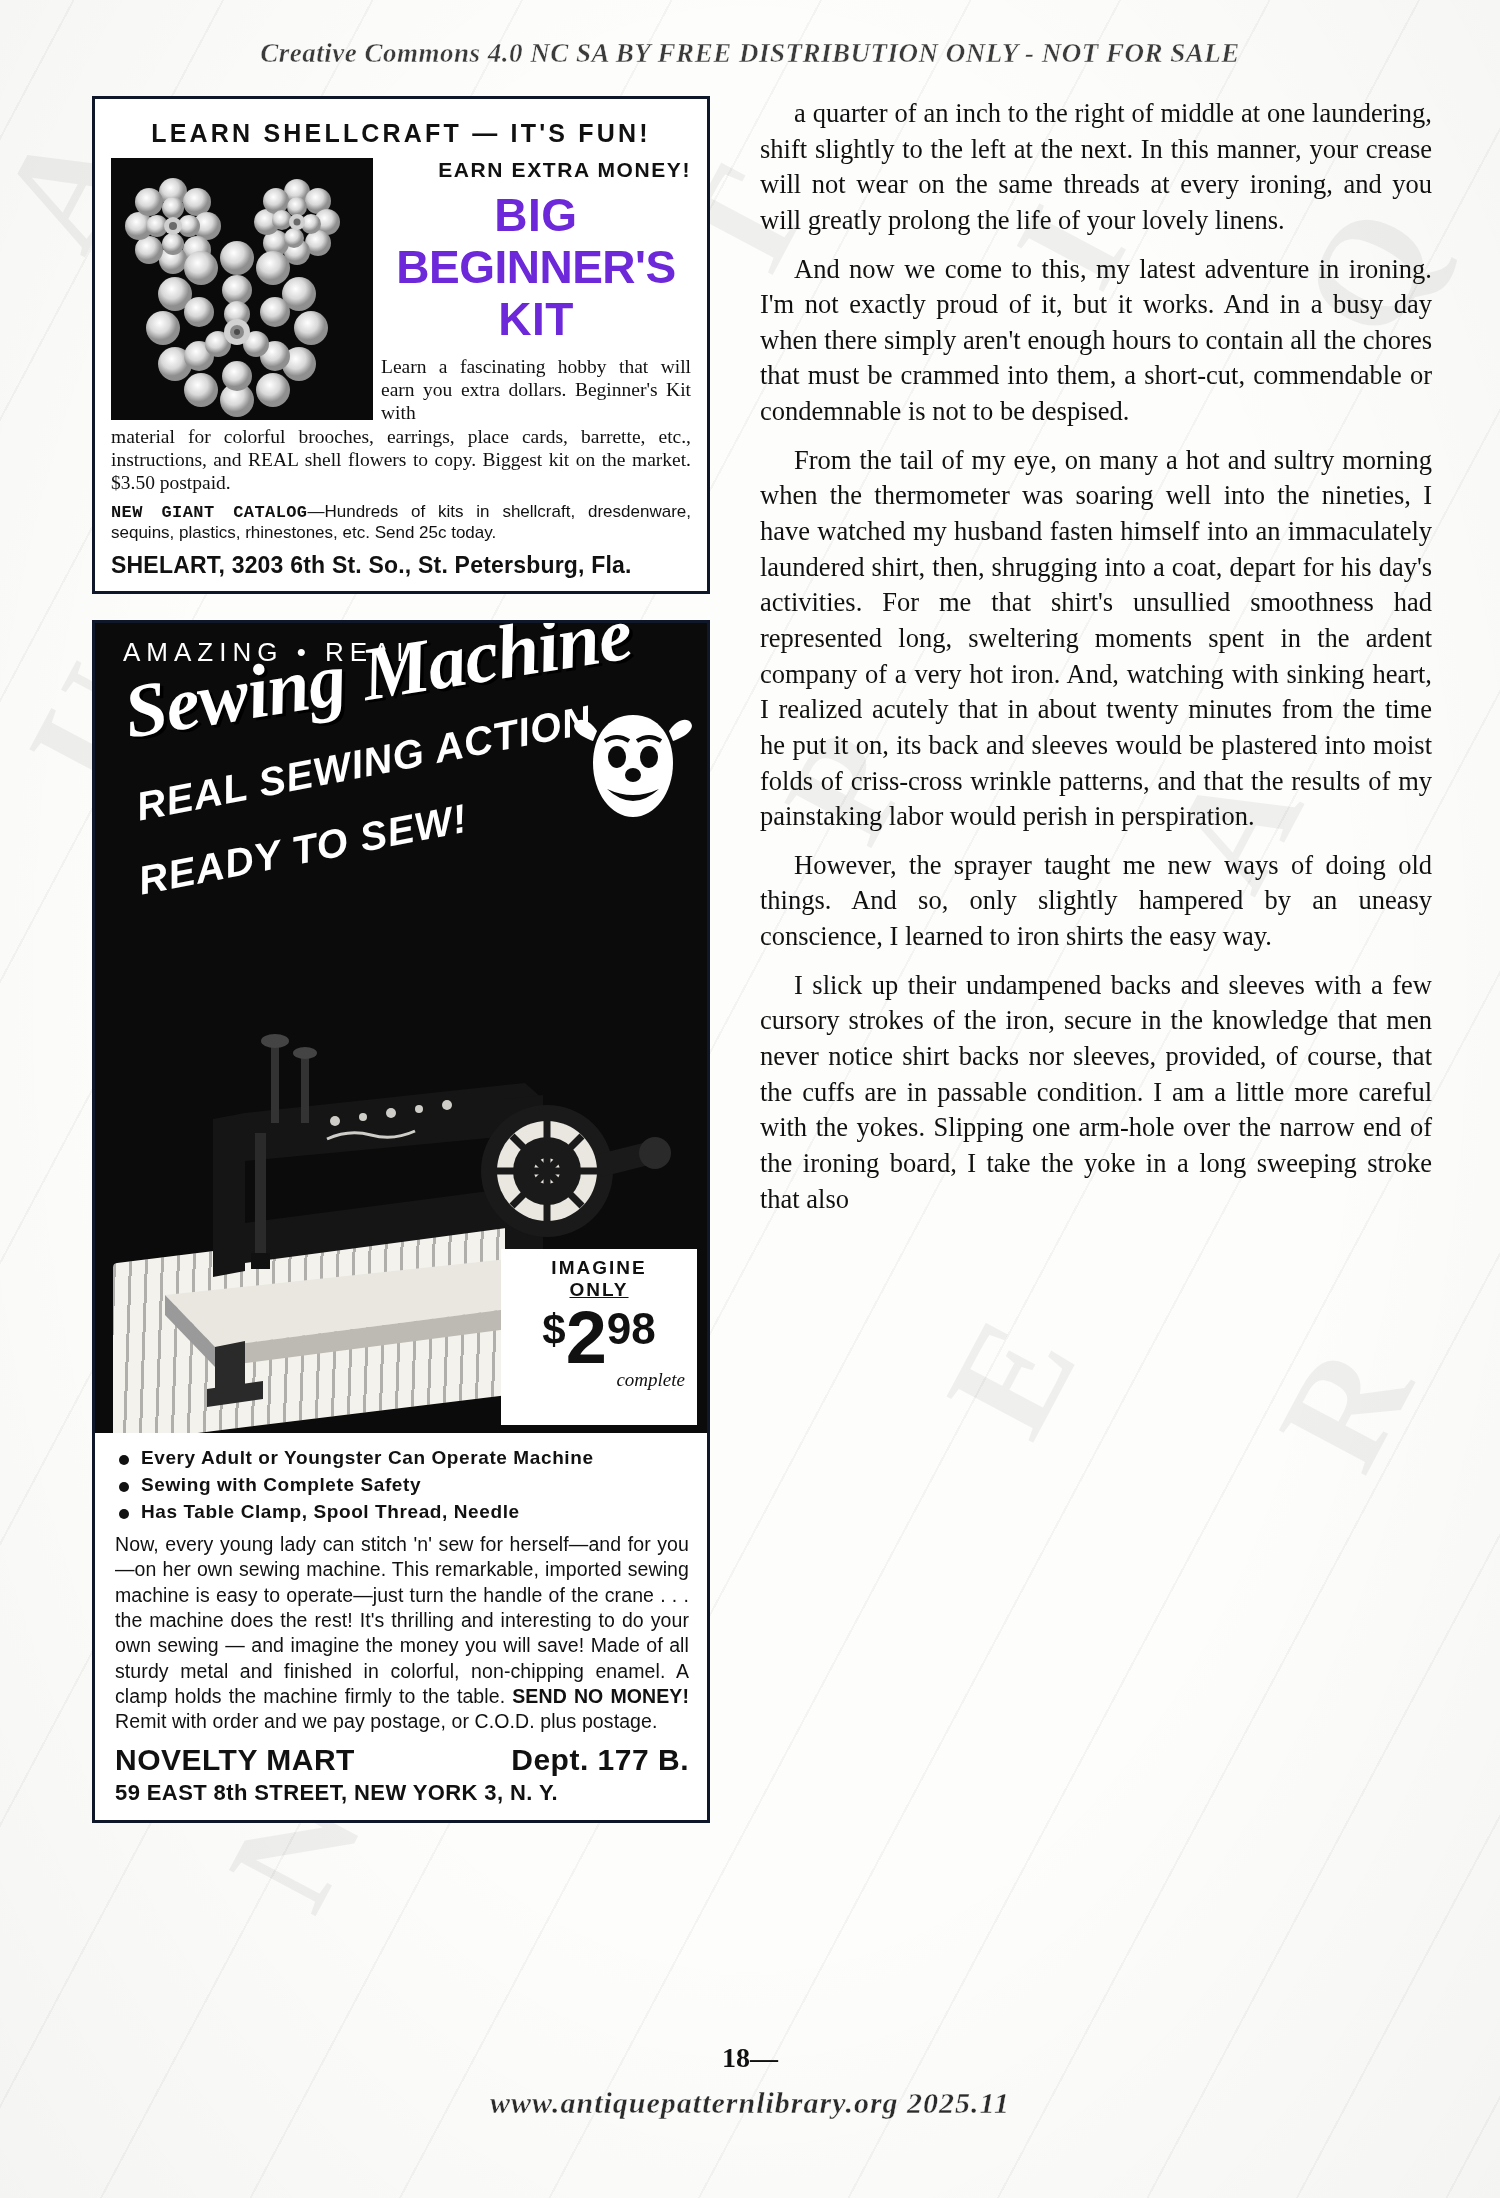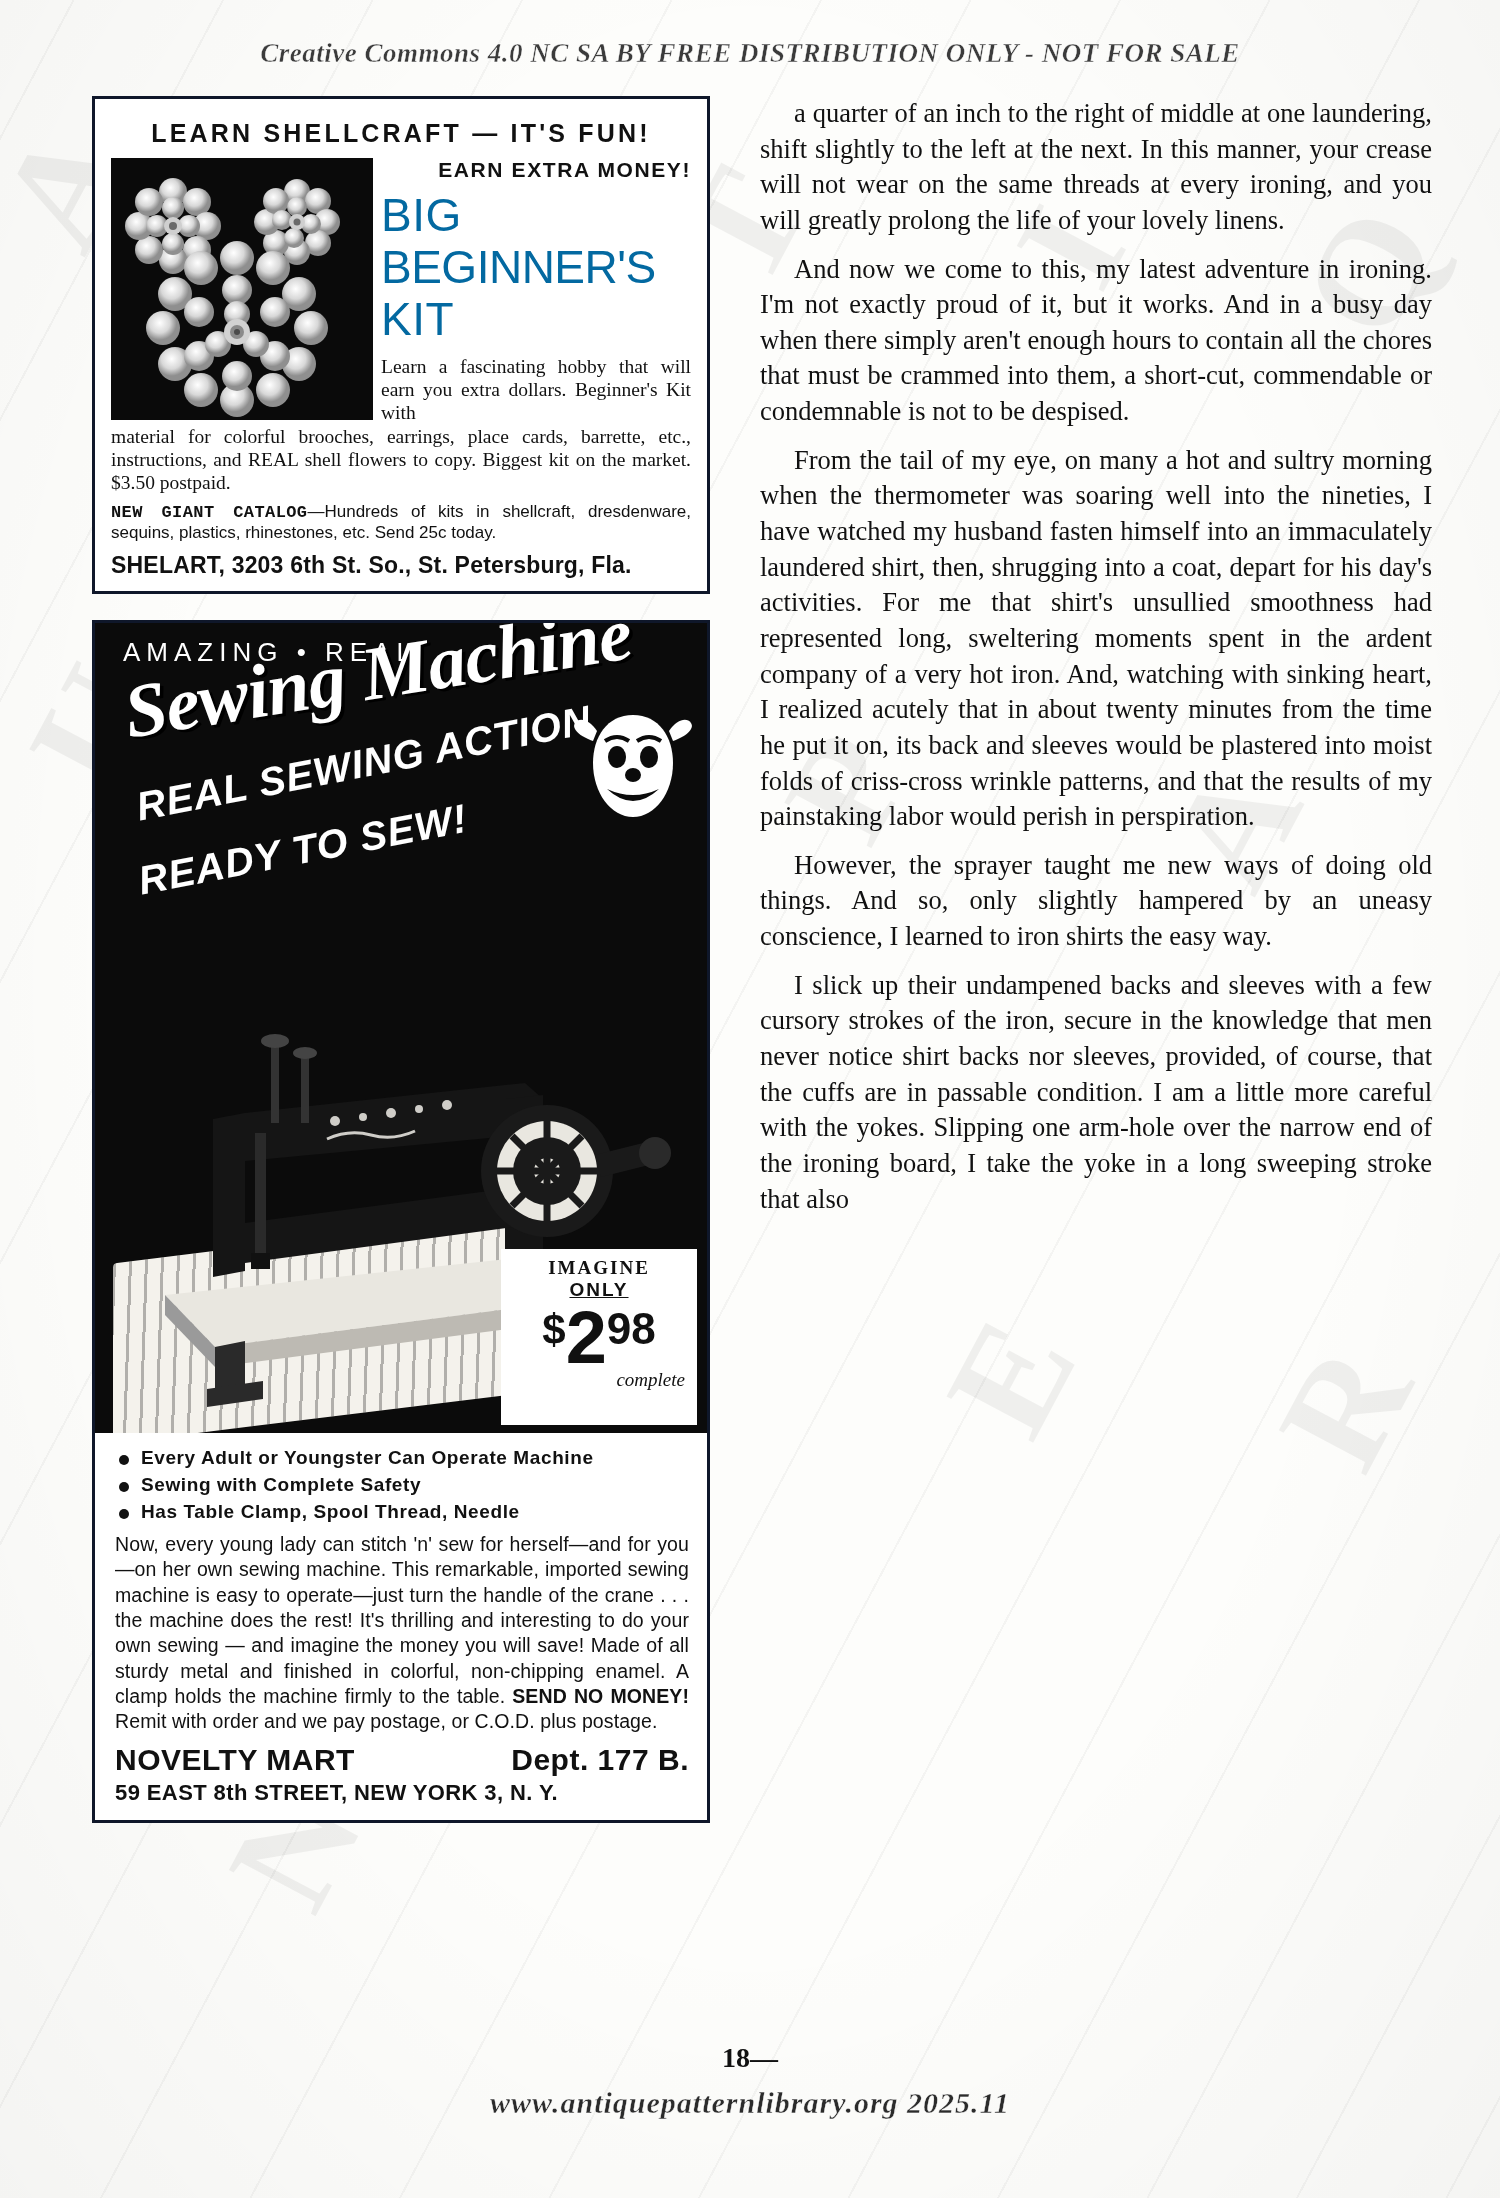--- a/index.html
+++ b/index.html
@@ -68,21 +68,21 @@
     position:relative; overflow:hidden; flex:none;
   }
   .shell-right{ flex:1; padding-left:8px; }
   .earn-line{
     font-family:"Liberation Sans", sans-serif;
     font-weight:700; font-size:21px; letter-spacing:1.6px;
     text-align:right; color:#111; white-space:nowrap;
   }
   .big-word{
     font-family:"Liberation Sans", sans-serif;
-    font-weight:400; color:#0369a1; text-align:left;
+    font-weight:700; color:#6d28d9; text-align:center;
     line-height:1.0; letter-spacing:0.5px;
   }
   .bw1{ font-size:46px; margin-top:10px; }
   .bw2{ font-size:46px; margin-top:6px; letter-spacing:-0.5px; }
   .bw3{ font-size:46px; margin-top:6px; }
   .shell-para{
     font-family:"Liberation Serif", serif;
     font-size:19.5px; line-height:1.17; color:#111;
     text-align:justify; margin-top:14px;
   }
@@ -150,21 +150,21 @@
     position:absolute; left:0; right:0; top:0; bottom:0;
     background:repeating-linear-gradient(92deg, rgba(0,0,0,0.5) 0 3px, rgba(0,0,0,0) 3px 16px);
     opacity:0.55;
   }
   .price-box{
     position:absolute; right:10px; bottom:8px;
     width:196px; height:176px; background:#fff; color:#111;
     display:flex; flex-direction:column; align-items:center;
     justify-content:flex-start; padding-top:8px;
   }
-  .pb-l1{ font-family:Liberation Serif, serif; font-weight:700; font-size:19px; letter-spacing:2px; }
+  .pb-l1{ font-family:Liberation Sans, sans-serif; font-weight:700; font-size:19px; letter-spacing:2px; }
   .pb-l2{ font-family:"Liberation Sans", sans-serif; font-weight:700; font-size:19px; letter-spacing:2px;text-decoration:underline; }
   .pb-price{
     font-family:"Liberation Sans", sans-serif; font-weight:700;
     font-size:74px; line-height:0.95; margin-top:2px;
     display:flex; align-items:flex-start;
   }
   .pb-dollar{ font-size:42px; line-height:1; margin-top:6px; }
   .pb-cents{ font-size:44px; line-height:1; margin-top:4px; }
   .pb-complete{
     font-family:"Liberation Serif", serif; font-style:italic;

